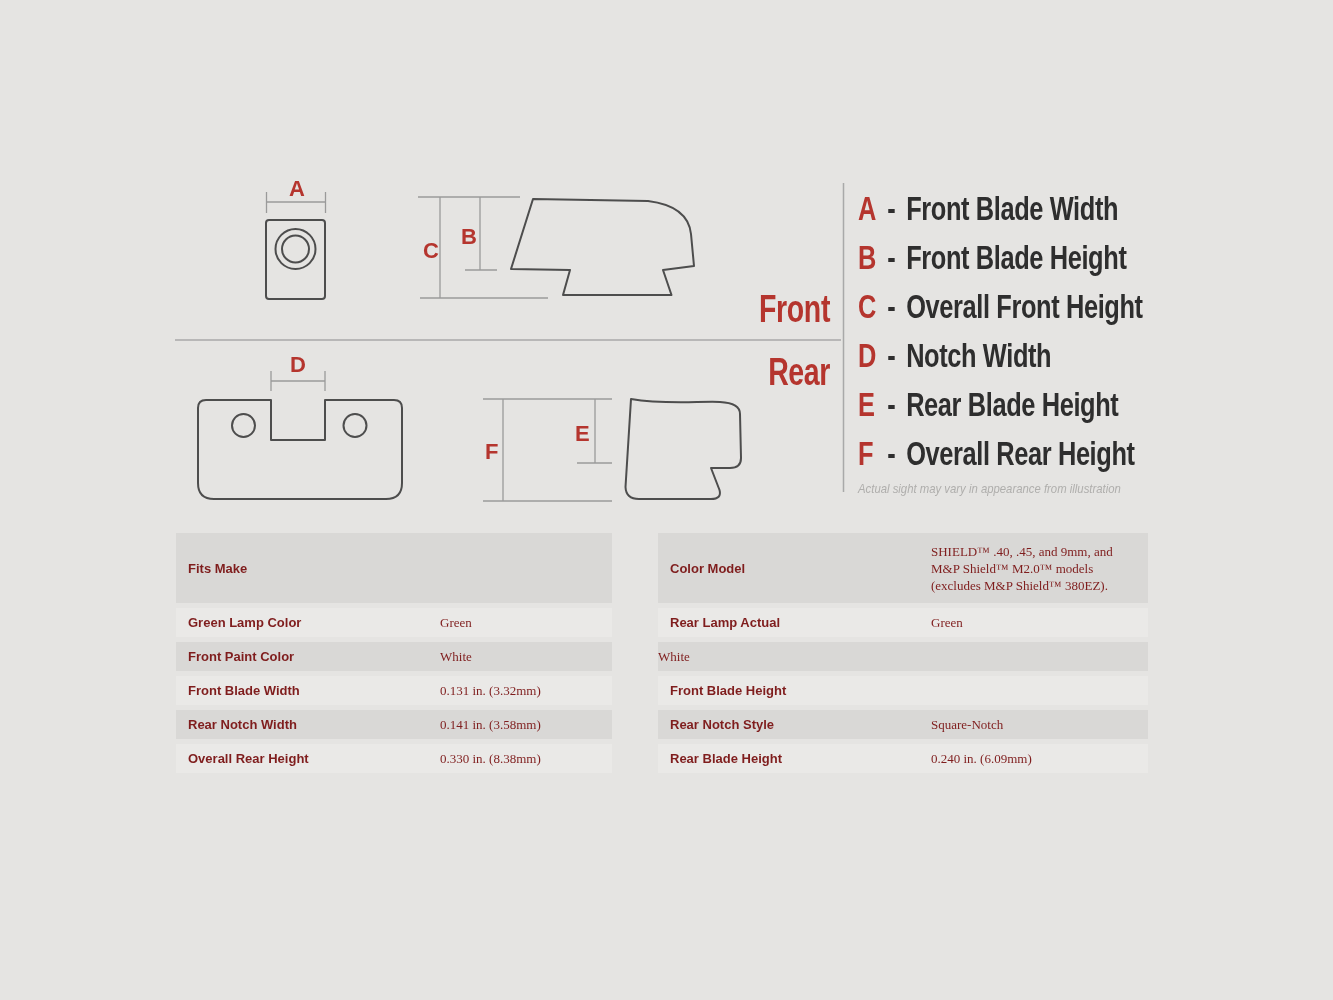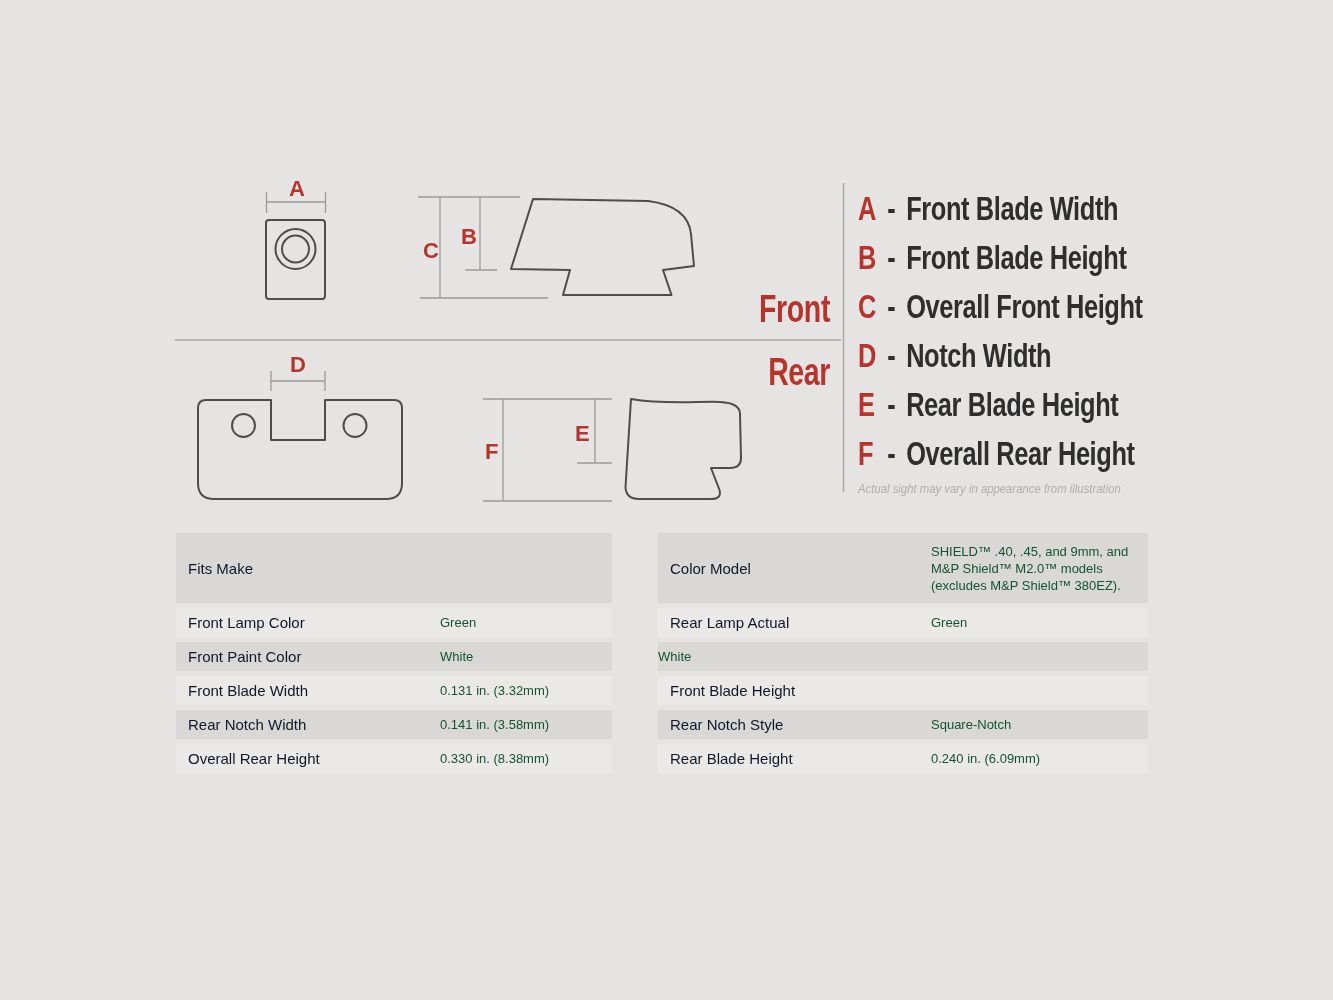--- a/index.html
+++ b/index.html
@@ -28,26 +28,26 @@
     color:#afaeac; transform:scaleX(.84); transform-origin:left center; white-space:nowrap;}
 
   
   .spec-table{position:absolute; top:533px;}
   .spec-table.tleft{left:176px; width:436px;}
   .spec-table.tright{left:658px; width:490px;}
   .spec-row{display:flex; height:29px; margin-bottom:5px;}
   .spec-row.tall{height:70px;}
   .spec-row:nth-child(odd){background:#d9d8d6;}
   .spec-row:nth-child(even){background:#eae9e7;}
-  .spec-label{padding-left:12px; font-weight:400; font-size:15px; color:#0f172a;
+  .spec-label{padding-left:12px; font-weight:700; font-size:13px; color:#7f1d1d;
     display:flex; align-items:center; flex-shrink:0;}
   .tleft .spec-label{width:252px;}
   .tright .spec-label{width:261px;}
-  .spec-value{flex:1; font-size:13px; color:#14532d; display:flex; align-items:center;
-    line-height:17px; padding-right:8px;}
+  .spec-value{flex:1; font-size:13px; color:#7f1d1d; display:flex; align-items:center;
+    line-height:17px; padding-right:8px;font-family:Liberation Serif, serif;}
   .spec-value sup{font-size:8.5px; line-height:0; vertical-align:super; margin-left:1px;}
 </style>
 </head>
 <body>
 
 <div class="canvas">
 
   <svg class="diagram-svg" width="1333" height="520" viewBox="0 0 1333 520">
 
     <path class="divider" d="M175,340 H841"></path>
@@ -120,21 +120,21 @@
     </div>
   </div>
 
   <div class="diagram-note">Actual sight may vary in appearance from illustration</div>
 
   <div class="spec-table tleft">
     <div class="spec-row tall">
       <div class="spec-label">Fits Make</div>
     </div>
     <div class="spec-row">
-      <div class="spec-label">Front Lamp Color</div>
+      <div class="spec-label">Green Lamp Color</div>
       <div class="spec-value">Green</div>
     </div>
     <div class="spec-row">
       <div class="spec-label">Front Paint Color</div>
       <div class="spec-value">White</div>
     </div>
     <div class="spec-row">
       <div class="spec-label">Front Blade Width</div>
       <div class="spec-value">0.131 in. (3.32mm)</div>
     </div>

